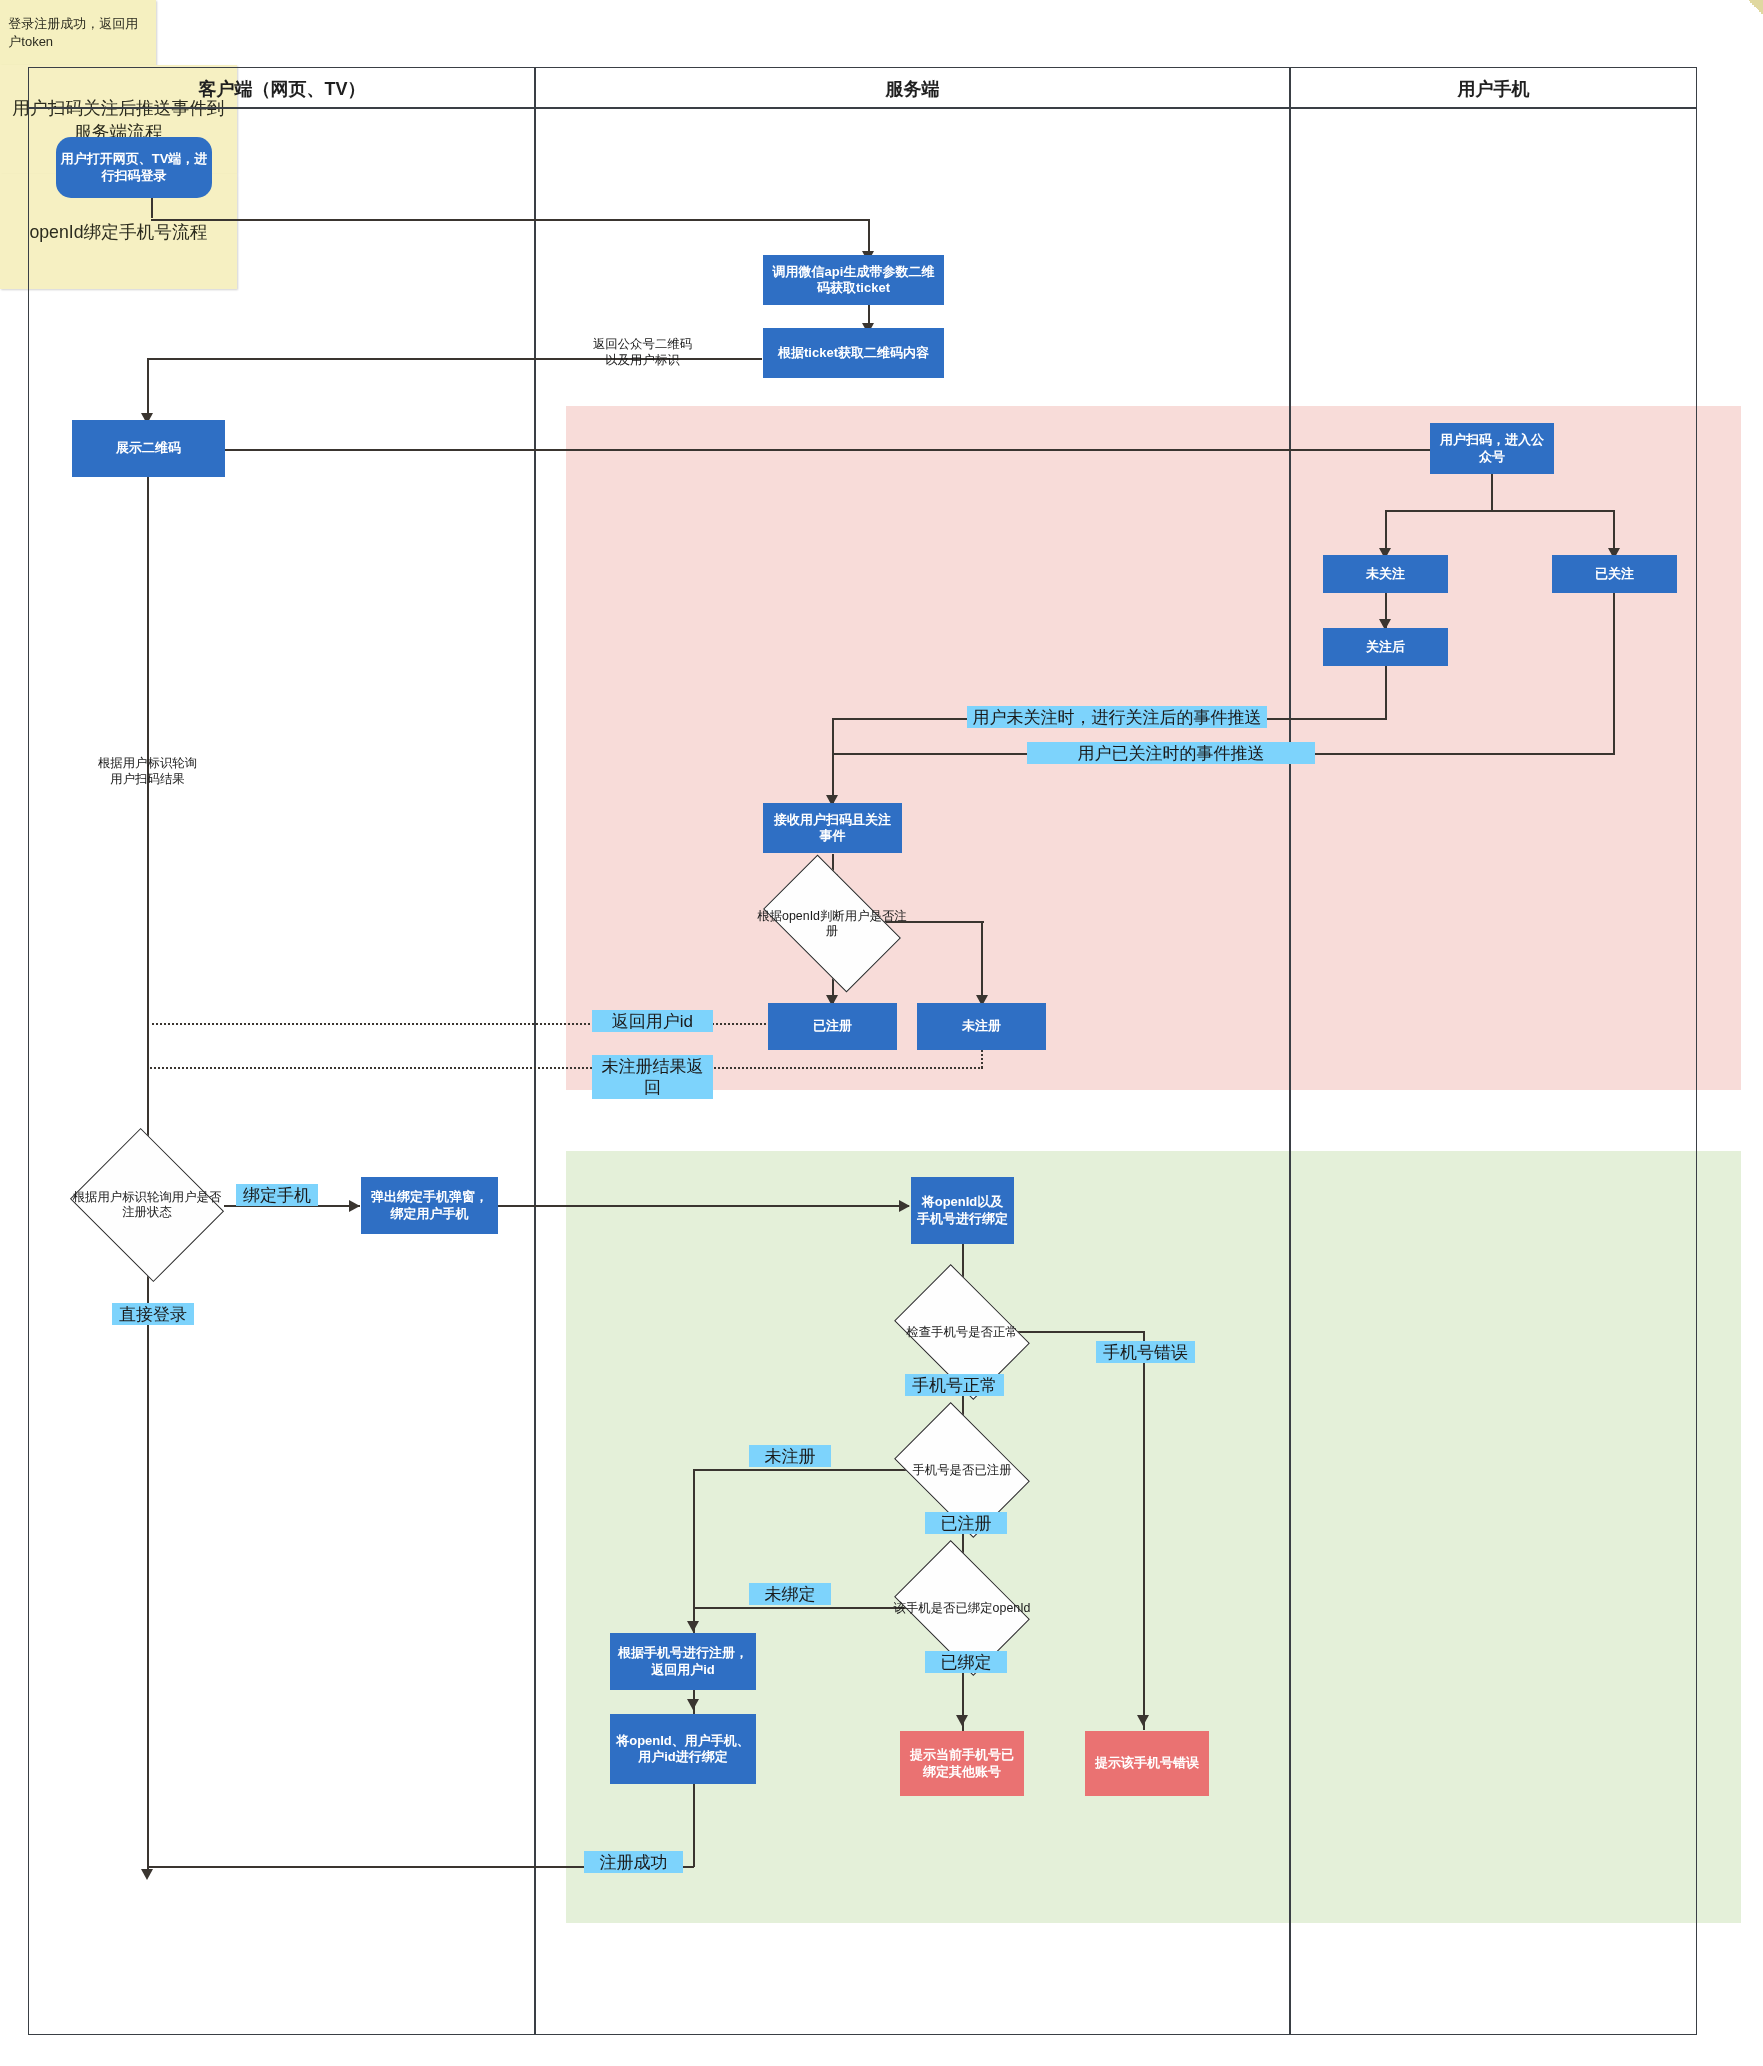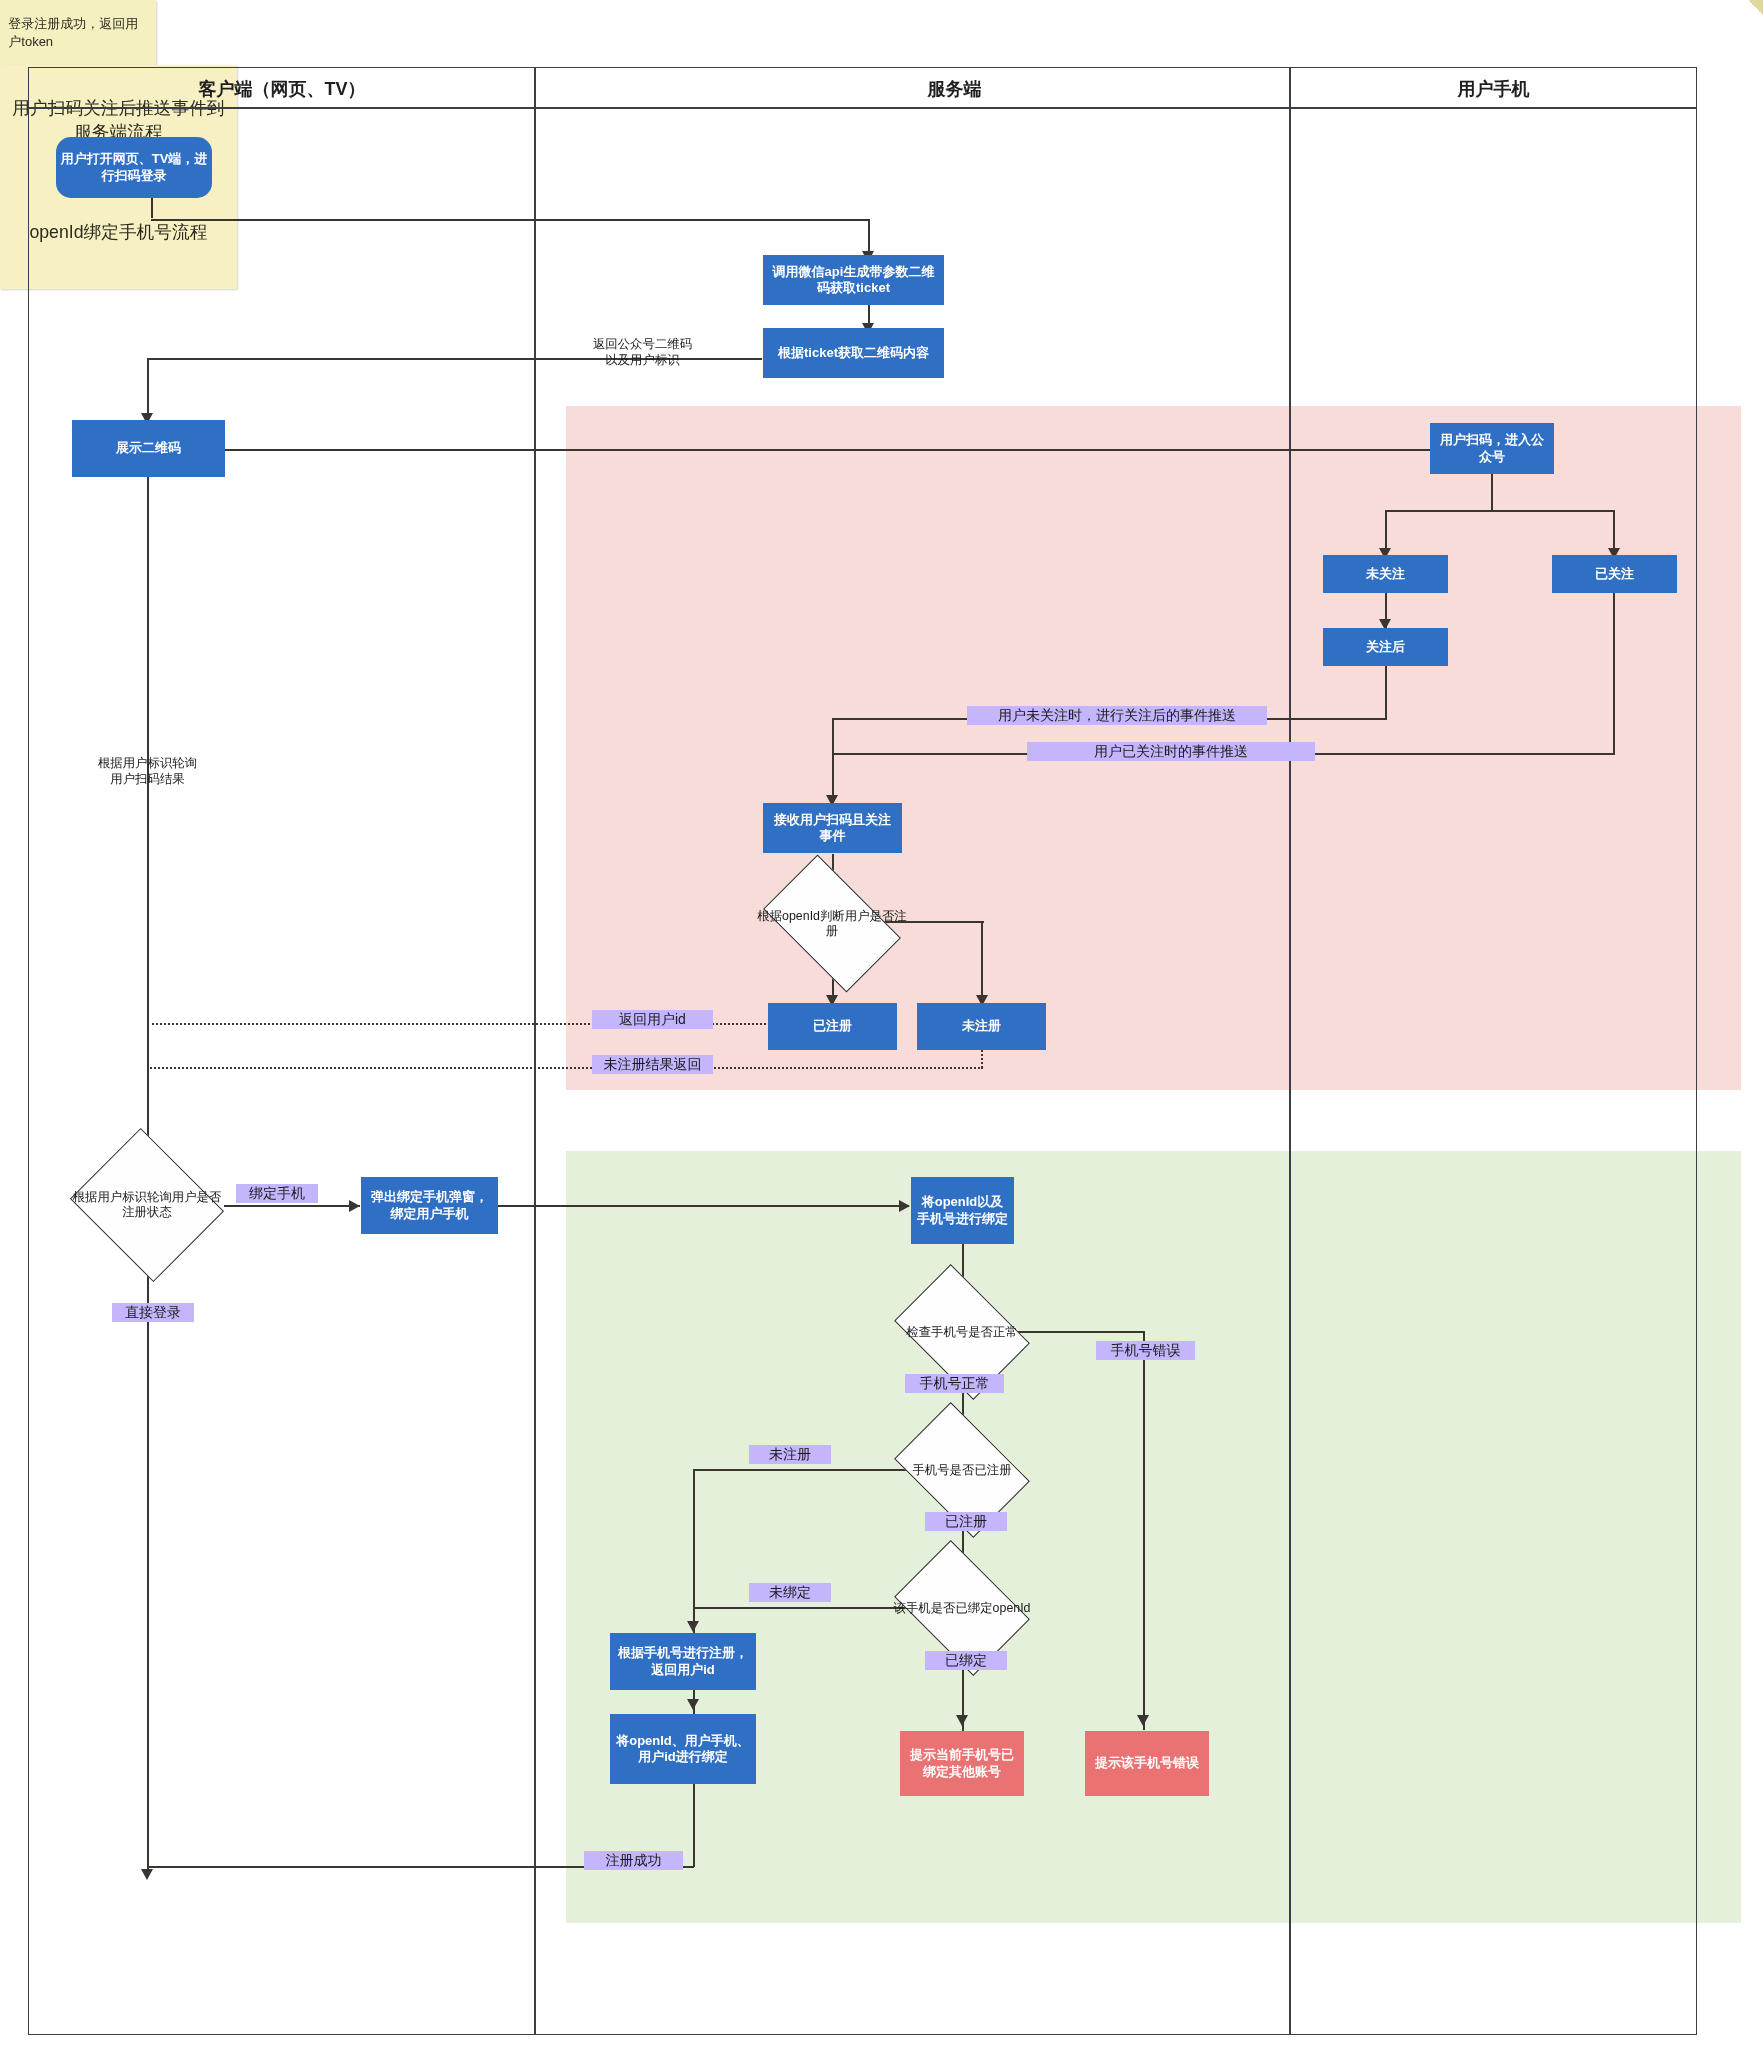--- a/index.html
+++ b/index.html
@@ -15,21 +15,21 @@
   
   .lane-frame{position:absolute;left:28px;top:67px;width:1669px;height:1968px;
               border:1.8px solid #3a3f45;box-sizing:border-box;background:transparent;}
   .lane-head-sep{position:absolute;left:28px;top:107px;width:1669px;height:1.8px;background:#3a3f45;}
   .lane-div{position:absolute;width:1.8px;background:#3a3f45;top:67px;height:1968px;}
   .lane-div.d1{left:534px;}
   .lane-div.d2{left:1289px;}
   .lane-title{position:absolute;top:73px;height:33px;line-height:33px;text-align:center;
               font-size:18px;font-weight:700;color:#1f1f1f;}
   .lt1{left:30px;width:504px;}
-  .lt2{left:536px;width:753px;padding-left:42px;}
+  .lt2{left:536px;width:753px;}
   .lt3{left:1290px;width:407px;}
 
   
   .band{position:absolute;}
   .band-pink{left:566px;top:406px;width:1175px;height:684px;background:#f8dcd9;}
   .band-green{left:566px;top:1151px;width:1175px;height:772px;background:#e4f0d9;}
 
   
   .node{position:absolute;box-sizing:border-box;display:flex;align-items:center;
         justify-content:center;text-align:center;line-height:1.25;}
@@ -55,21 +55,21 @@
   .ln{position:absolute;background:#3a3530;}
   .h{height:1.8px;}
   .v{width:1.8px;}
   .dot-h{position:absolute;height:0;border-top:2.4px dotted #3a3530;}
   .dot-v{position:absolute;width:0;border-left:2.4px dotted #3a3530;}
   .arw{position:absolute;width:0;height:0;}
   .arw-d{border-left:6.5px solid transparent;border-right:6.5px solid transparent;border-top:11.2px solid #3a3530;}
   .arw-r{border-top:6.5px solid transparent;border-bottom:6.5px solid transparent;border-left:11.2px solid #3a3530;}
 
   
-  .elab{position:absolute;background:#c4b5fd;color:#1a1a1a;font-size:14px;
+  .elab{position:absolute;background:#7dd3fc;color:#1a1a1a;font-size:17px;
         line-height:1.25;text-align:center;padding:0.6px 2.4px;white-space:pre-line;}
   .elab-plain{position:absolute;color:#1a1a1a;font-size:12.4px;line-height:1.3;
         text-align:center;white-space:pre-line;background:transparent;}
 </style>
 </head>
 <body>
 
 <div id="canvas">
 
 

